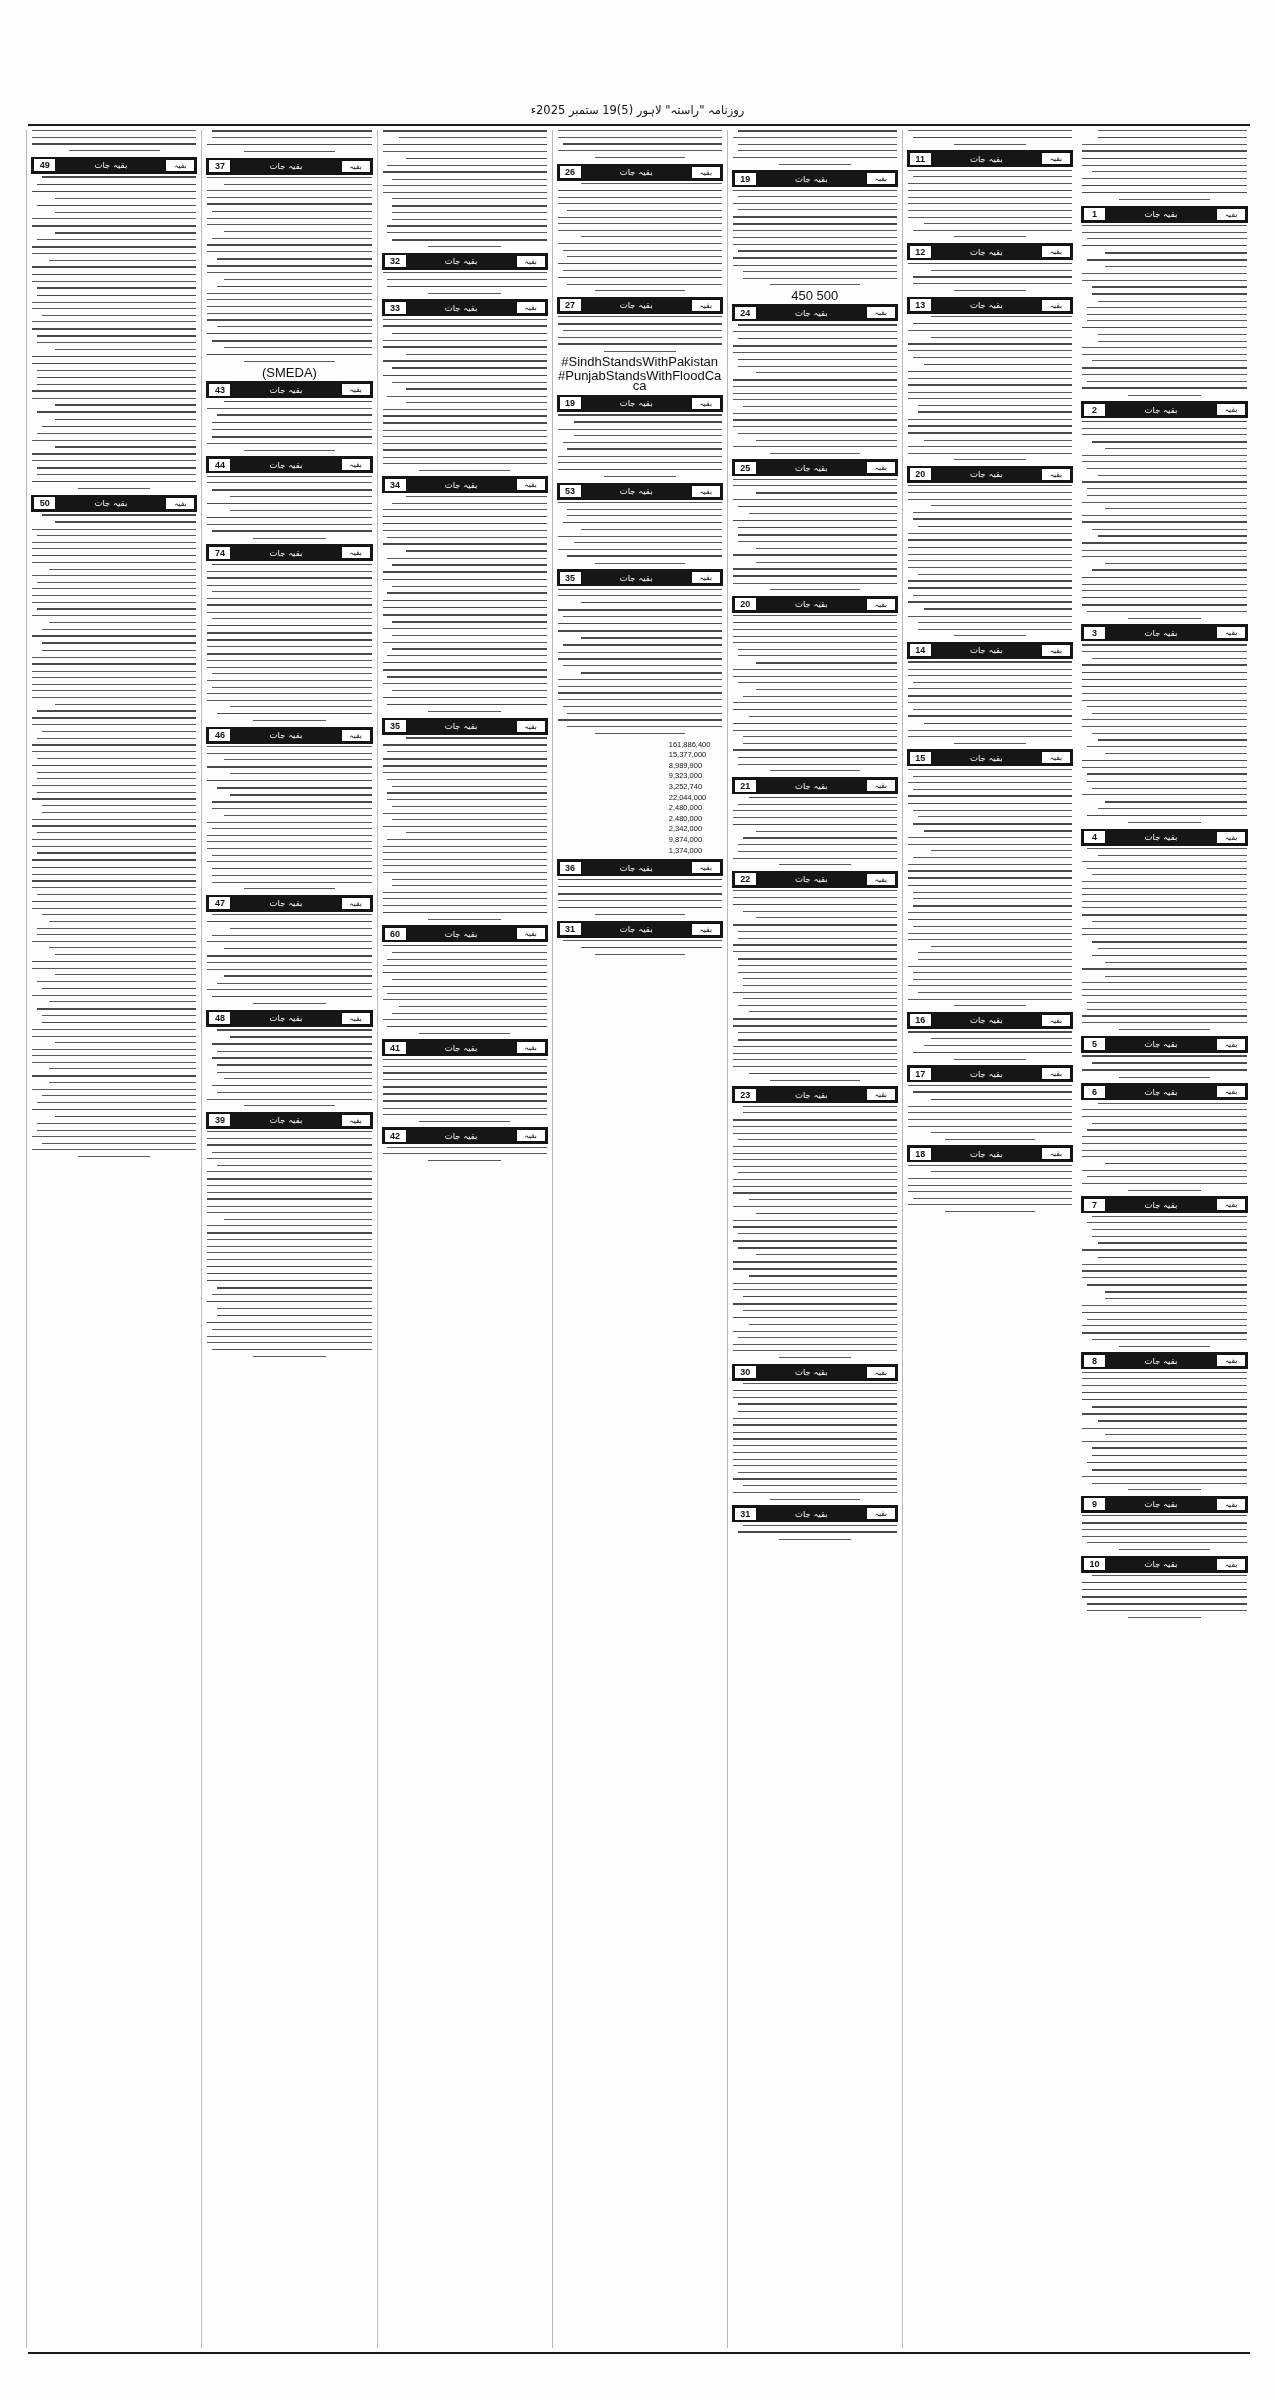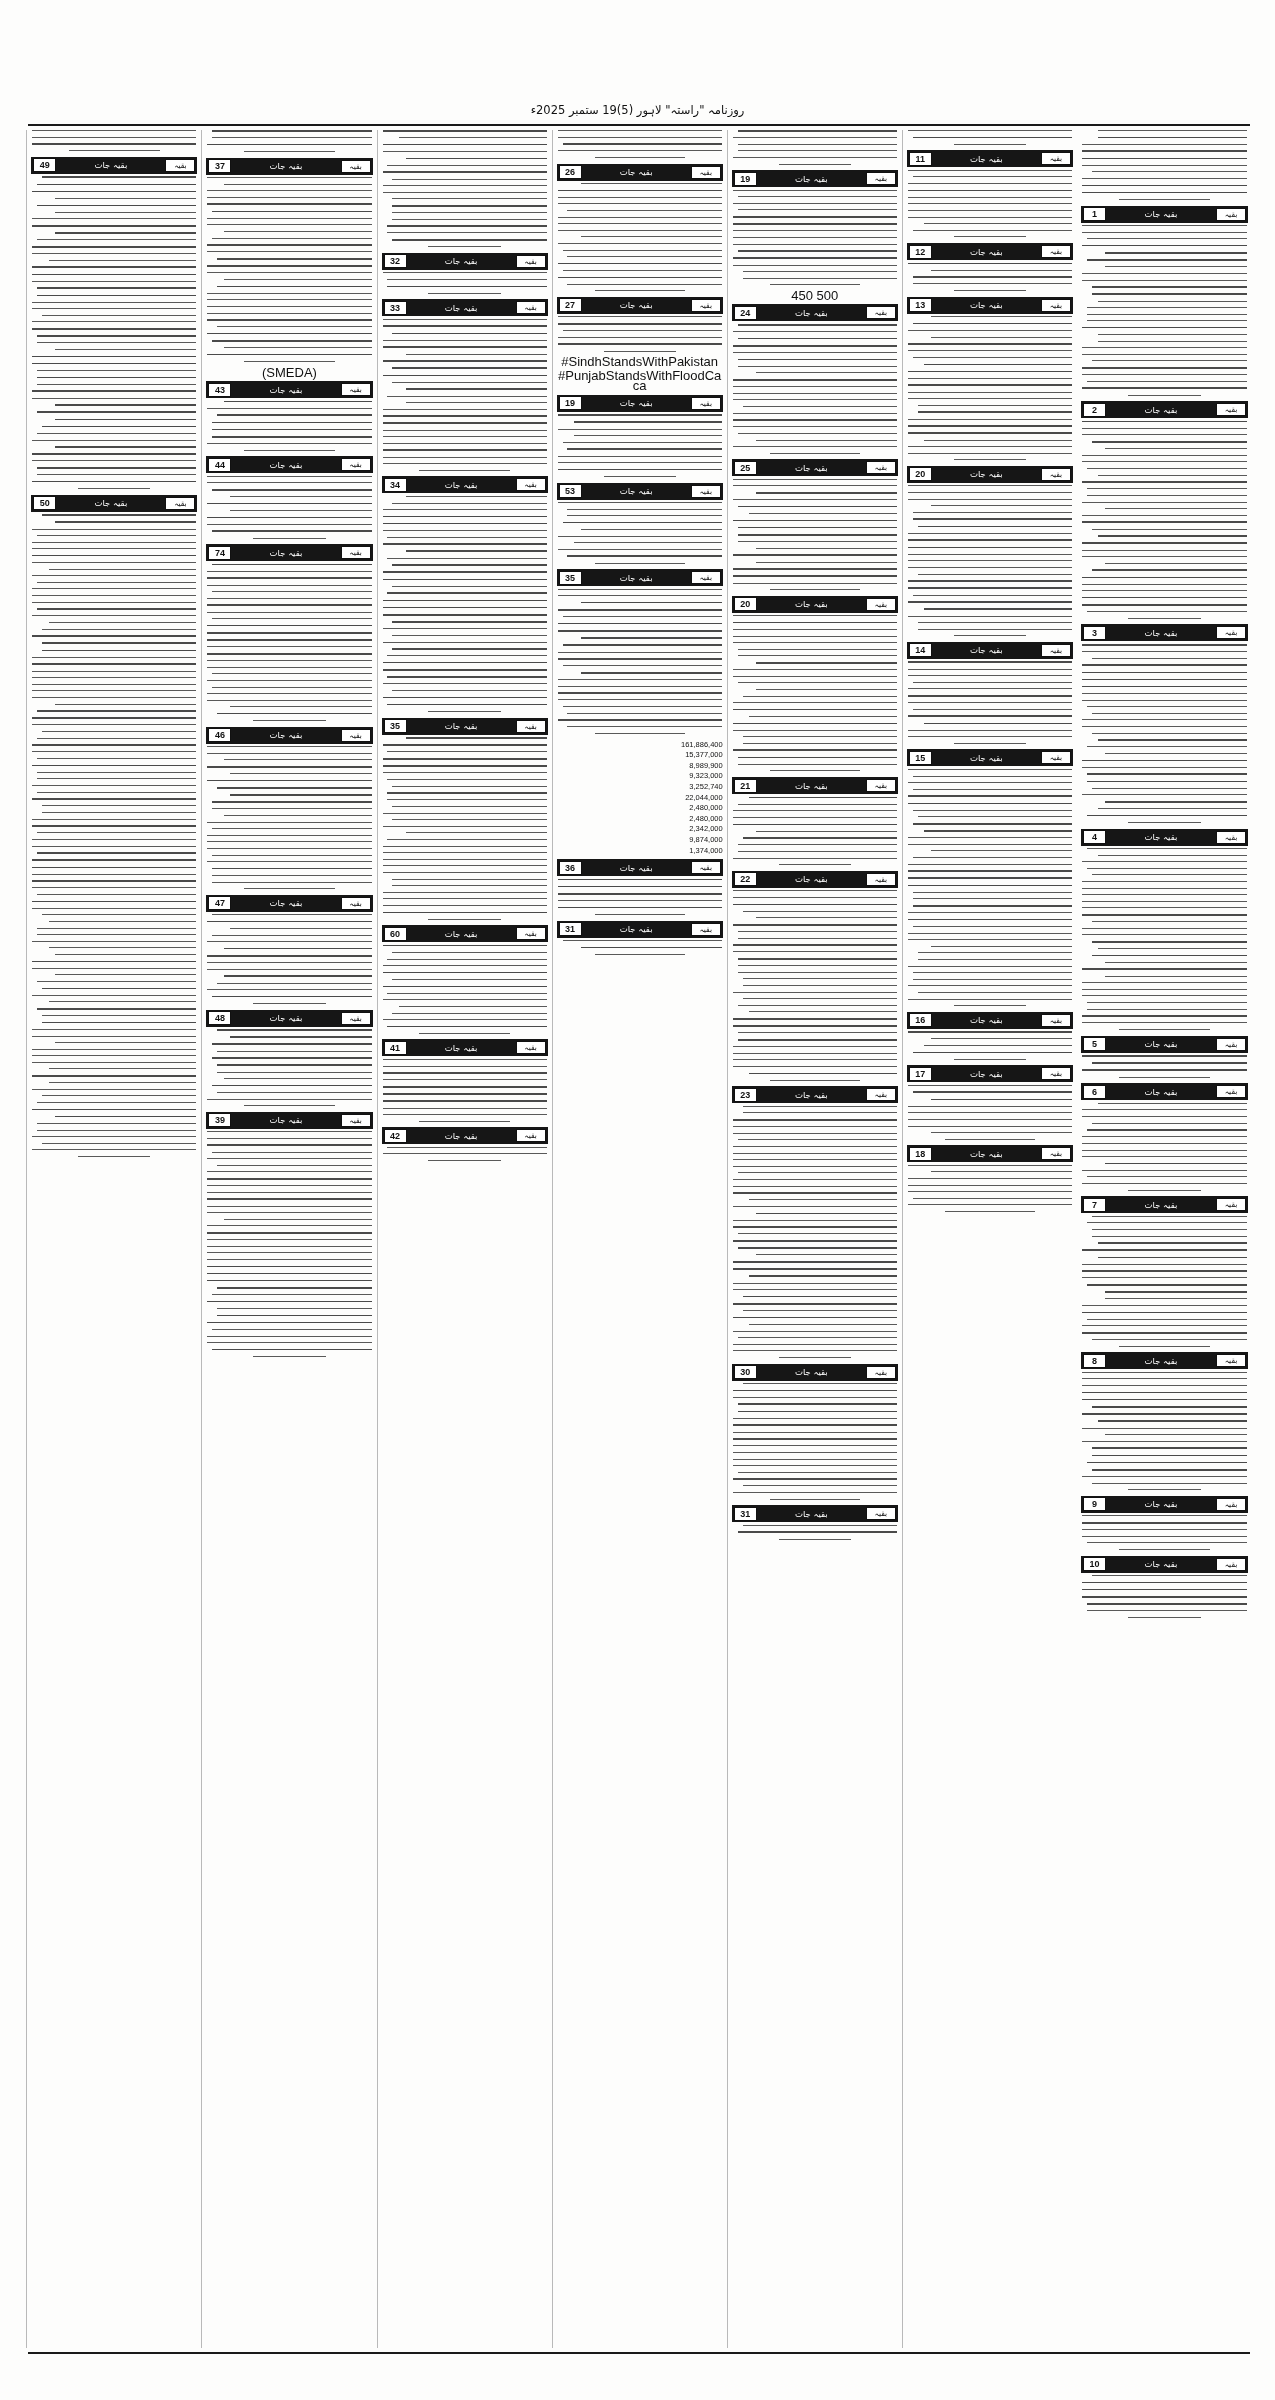--- a/index.html
+++ b/index.html
@@ -143,21 +143,21 @@
     font-family:"Liberation Sans",sans-serif;
     font-size:7.5px;
     line-height:10.6px;
     color:#111;
     margin:2px 0 3px 0;
   }
   .numtable div{
     display:flex;justify-content:flex-end;gap:4px;
     border-bottom:0px;
   }
-  .numtable span.v{min-width:54px;text-align:right;}
+  .numtable span.v{min-width:54px;text-align:left;}
 </style>
 </head>
 <body>
 
 <div class="page">
 
   <div class="masthead">
     <span class="masthead-text">روزنامہ "راستہ" لاہور (5)19 ستمبر 2025ء</span>
   </div>
   <div class="rule-top"></div>

